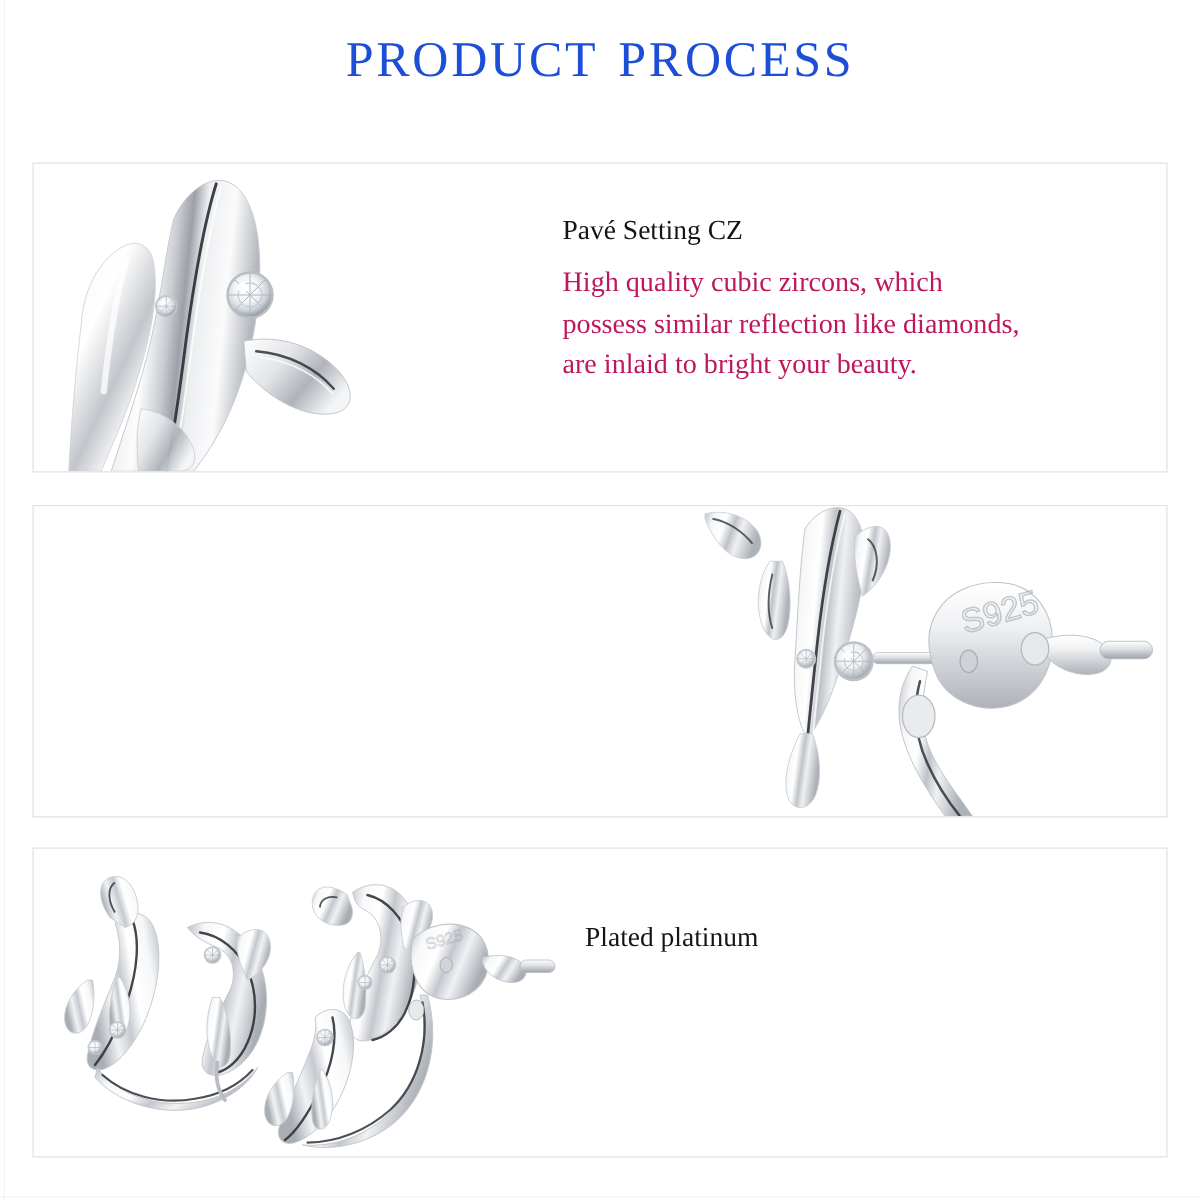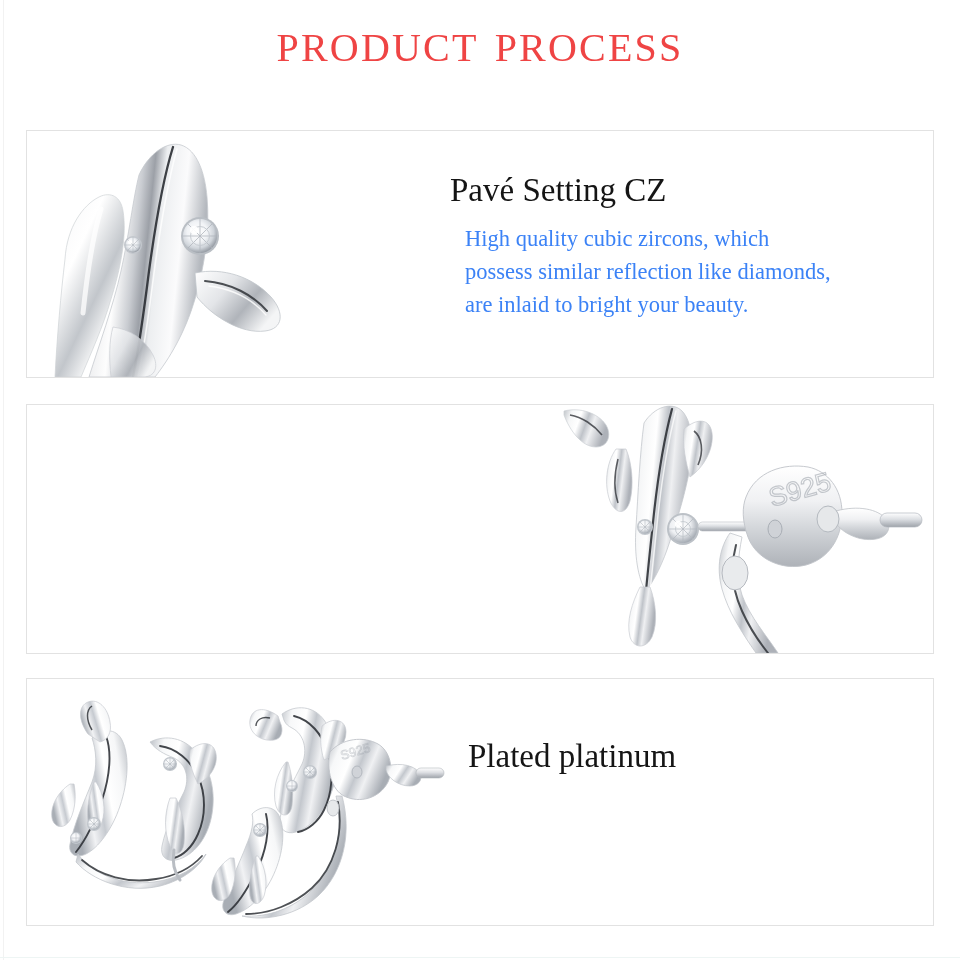--- a/index.html
+++ b/index.html
@@ -35,21 +35,21 @@
     left: 0; top: 28px;
     width: 960px;
     text-align: center;
     line-height: 1;
   }
   .header .title-light,
   .header .title-bold {
     font-family: "Liberation Serif", "DejaVu Serif", serif;
     font-size: 40px;
     letter-spacing: 2.2px;
-    color: #ef4444;
+    color: #1d4ed8;
     vertical-align: baseline;
   }
   .header .title-light { font-weight: 400; }
   .header .title-bold  { font-weight: 400; margin-left: 16px; }
 
   
   .panel {
     position: absolute;
     background: #ffffff;
     border: 1px solid #e2e2e2;
@@ -58,33 +58,33 @@
   }
   #panel-1 { left: 26px; top: 130px; width: 908px; height: 248px; }
   #panel-2 { left: 26px; top: 404px; width: 908px; height: 250px; }
   #panel-3 { left: 26px; top: 678px; width: 908px; height: 248px; }
 
   
   .text-block { position: absolute; }
   .heading {
     font-family: "Liberation Serif", "DejaVu Serif", serif;
     font-weight: 400;
-    font-size: 33px;
+    font-size: 22px;
     color: #151515;
     line-height: 1.1;
     white-space: nowrap;
     margin: 0 0 14px 0;
   }
   .body-text {
     font-family: "Liberation Serif", "DejaVu Serif", serif;
     font-weight: 400;
     font-size: 22.5px;
-    color: #3b82f6;
+    color: #be185d;
     line-height: 1.45;
-    margin: 15px;
+    margin: 0;
     white-space: pre-line;
   }
 
   #text-1 { left: 450px; top: 172px; width: 470px; }
   #text-2 { left: 40px;  top: 450px; width: 460px; }
   #text-3 { left: 468px; top: 738px; width: 450px; }
 
   
   .photo {
     position: absolute;

